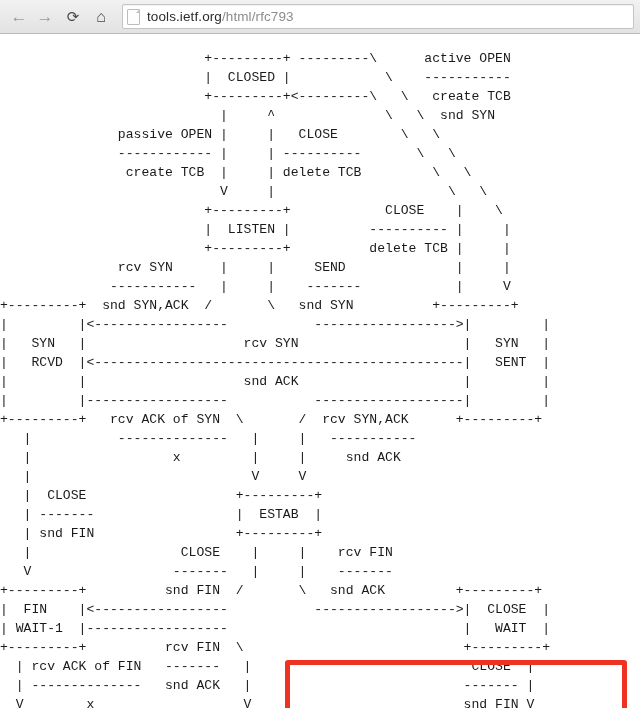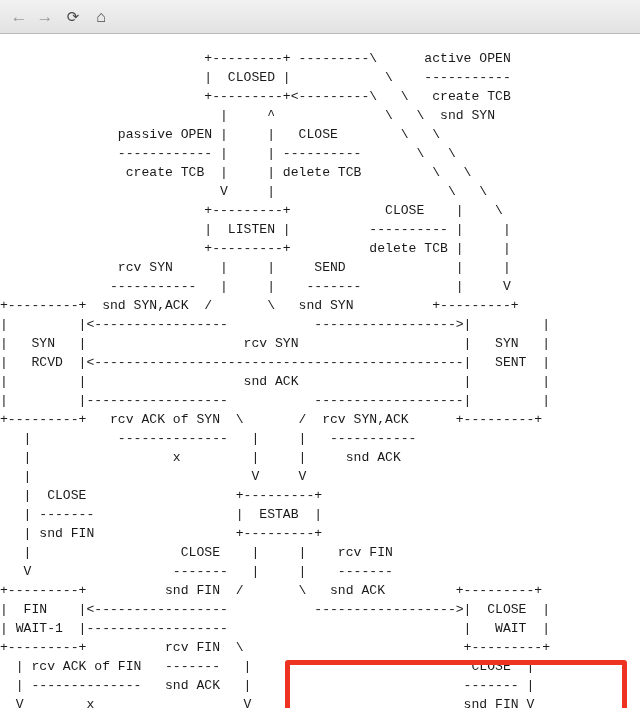--- a/index.html
+++ b/index.html
@@ -61,20 +61,26 @@
   }
 </style>
 </head>
 <body>
 
 <div id="browser-chrome">
   <div class="nav-btn" id="back-button">←</div>
   <div class="nav-btn">→</div>
   <div class="nav-btn dark" id="reload-button">⟳</div>
   <div class="nav-btn dark" id="home-button">⌂</div>
+  <div id="url-bar">
+    <div id="page-doc-icon"></div>
+    <div id="url-text">
+      <span>tools.ietf.org</span><span class="dim">/html/rfc793</span>
+    </div>
+  </div>
 </div>
 
 <div id="page-viewport">
   <pre id="ascii-art">                          +---------+ ---------\      active OPEN
                           |  CLOSED |            \    -----------
                           +---------+&lt;---------\   \   create TCB
                             |     ^              \   \  snd SYN
                passive OPEN |     |   CLOSE        \   \
                ------------ |     | ----------       \   \
                 create TCB  |     | delete TCB         \   \

